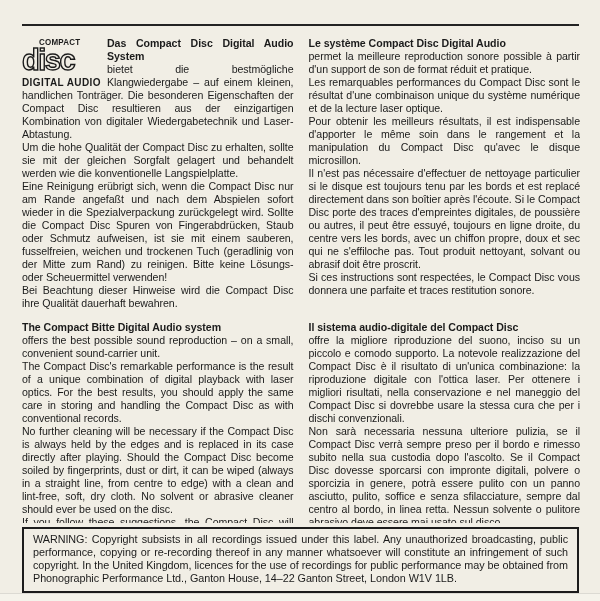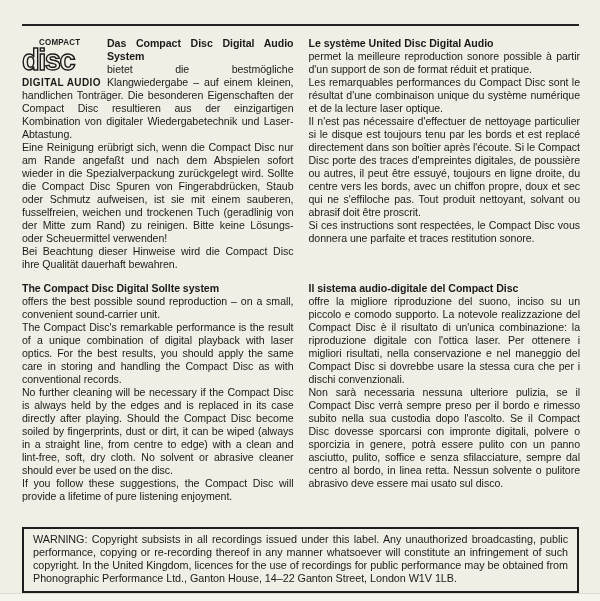--- a/index.html
+++ b/index.html
@@ -80,34 +80,36 @@
   <div class="section">
     <div class="cd-logo">
       <div class="cd-compact">COMPACT</div>
       <svg class="cd-disc-svg" width="76" height="30" viewBox="0 0 76 30">
         <text x="0" y="25" font-family="Liberation Sans, sans-serif" font-size="29" font-weight="bold" letter-spacing="-1.5" fill="none" stroke="#1b1b1b" stroke-width="1.4">disc</text>
       </svg>
       <div class="cd-da">DIGITAL AUDIO</div>
     </div>
     <p class="lead">Das Compact Disc Digital Audio System</p>
     <p>bietet die bestmögliche Klangwiedergabe – auf einem kleinen, handlichen Tonträger. Die besonderen Eigenschaften der Compact Disc resultieren aus der einzigartigen Kombination von digitaler Wiedergabetechnik und Laser-Abtastung.</p>
+    <p>Um die hohe Qualität der Compact Disc zu erhalten, sollte sie mit der gleichen Sorgfalt gelagert und behandelt werden wie die konventionelle Langspielplatte.</p>
     <p>Eine Reinigung erübrigt sich, wenn die Compact Disc nur am Rande angefaßt und nach dem Abspielen sofort wieder in die Spezialverpackung zurückgelegt wird. Sollte die Compact Disc Spuren von Fingerabdrücken, Staub oder Schmutz aufweisen, ist sie mit einem sauberen, fusselfreien, weichen und trockenen Tuch (geradlinig von der Mitte zum Rand) zu reinigen. Bitte keine Lösungs- oder Scheuermittel verwenden!</p>
     <p>Bei Beachtung dieser Hinweise wird die Compact Disc ihre Qualität dauerhaft bewahren.</p>
   </div>
 
   <div class="section">
-    <p class="lead">Le système United Disc Digital Audio</p>
+    <p class="lead">Le système Compact Disc Digital Audio</p>
     <p>permet la meilleure reproduction sonore possible à partir d'un support de son de format réduit et pratique.</p>
     <p>Les remarquables performances du Compact Disc sont le résultat d'une combinaison unique du système numérique et de la lecture laser optique.</p>
+    <p>Pour obtenir les meilleurs résultats, il est indispensable d'apporter le même soin dans le rangement et la manipulation du Compact Disc qu'avec le disque microsillon.</p>
     <p>Il n'est pas nécessaire d'effectuer de nettoyage particulier si le disque est toujours tenu par les bords et est replacé directement dans son boîtier après l'écoute. Si le Compact Disc porte des traces d'empreintes digitales, de poussière ou autres, il peut être essuyé, toujours en ligne droite, du centre vers les bords, avec un chiffon propre, doux et sec qui ne s'effiloche pas. Tout produit nettoyant, solvant ou abrasif doit être proscrit.</p>
     <p>Si ces instructions sont respectées, le Compact Disc vous donnera une parfaite et traces restitution sonore.</p>
   </div>
 
   <div class="section">
-    <p class="lead">The Compact Disc Digital Sollte system</p>
+    <p class="lead">The Compact Bitte Digital Audio system</p>
     <p>offers the best possible sound reproduction – on a small, convenient sound-carrier unit.</p>
     <p>The Compact Disc's remarkable performance is the result of a unique combination of digital playback with laser optics. For the best results, you should apply the same care in storing and handling the Compact Disc as with conventional records.</p>
     <p>No further cleaning will be necessary if the Compact Disc is always held by the edges and is replaced in its case directly after playing. Should the Compact Disc become soiled by fingerprints, dust or dirt, it can be wiped (always in a straight line, from centre to edge) with a clean and lint-free, soft, dry cloth. No solvent or abrasive cleaner should ever be used on the disc.</p>
     <p>If you follow these suggestions, the Compact Disc will provide a lifetime of pure listening enjoyment.</p>
   </div>
 
   <div class="section">
     <p class="lead">Il sistema audio-digitale del Compact Disc</p>
     <p>offre la migliore riproduzione del suono, inciso su un piccolo e comodo supporto. La notevole realizzazione del Compact Disc è il risultato di un'unica combinazione: la riproduzione digitale con l'ottica laser. Per ottenere i migliori risultati, nella conservazione e nel maneggio del Compact Disc si dovrebbe usare la stessa cura che per i dischi convenzionali.</p>
     <p>Non sarà necessaria nessuna ulteriore pulizia, se il Compact Disc verrà sempre preso per il bordo e rimesso subito nella sua custodia dopo l'ascolto. Se il Compact Disc dovesse sporcarsi con impronte digitali, polvere o sporcizia in genere, potrà essere pulito con un panno asciutto, pulito, soffice e senza sfilacciature, sempre dal centro al bordo, in linea retta. Nessun solvente o pulitore abrasivo deve essere mai usato sul disco.</p>

